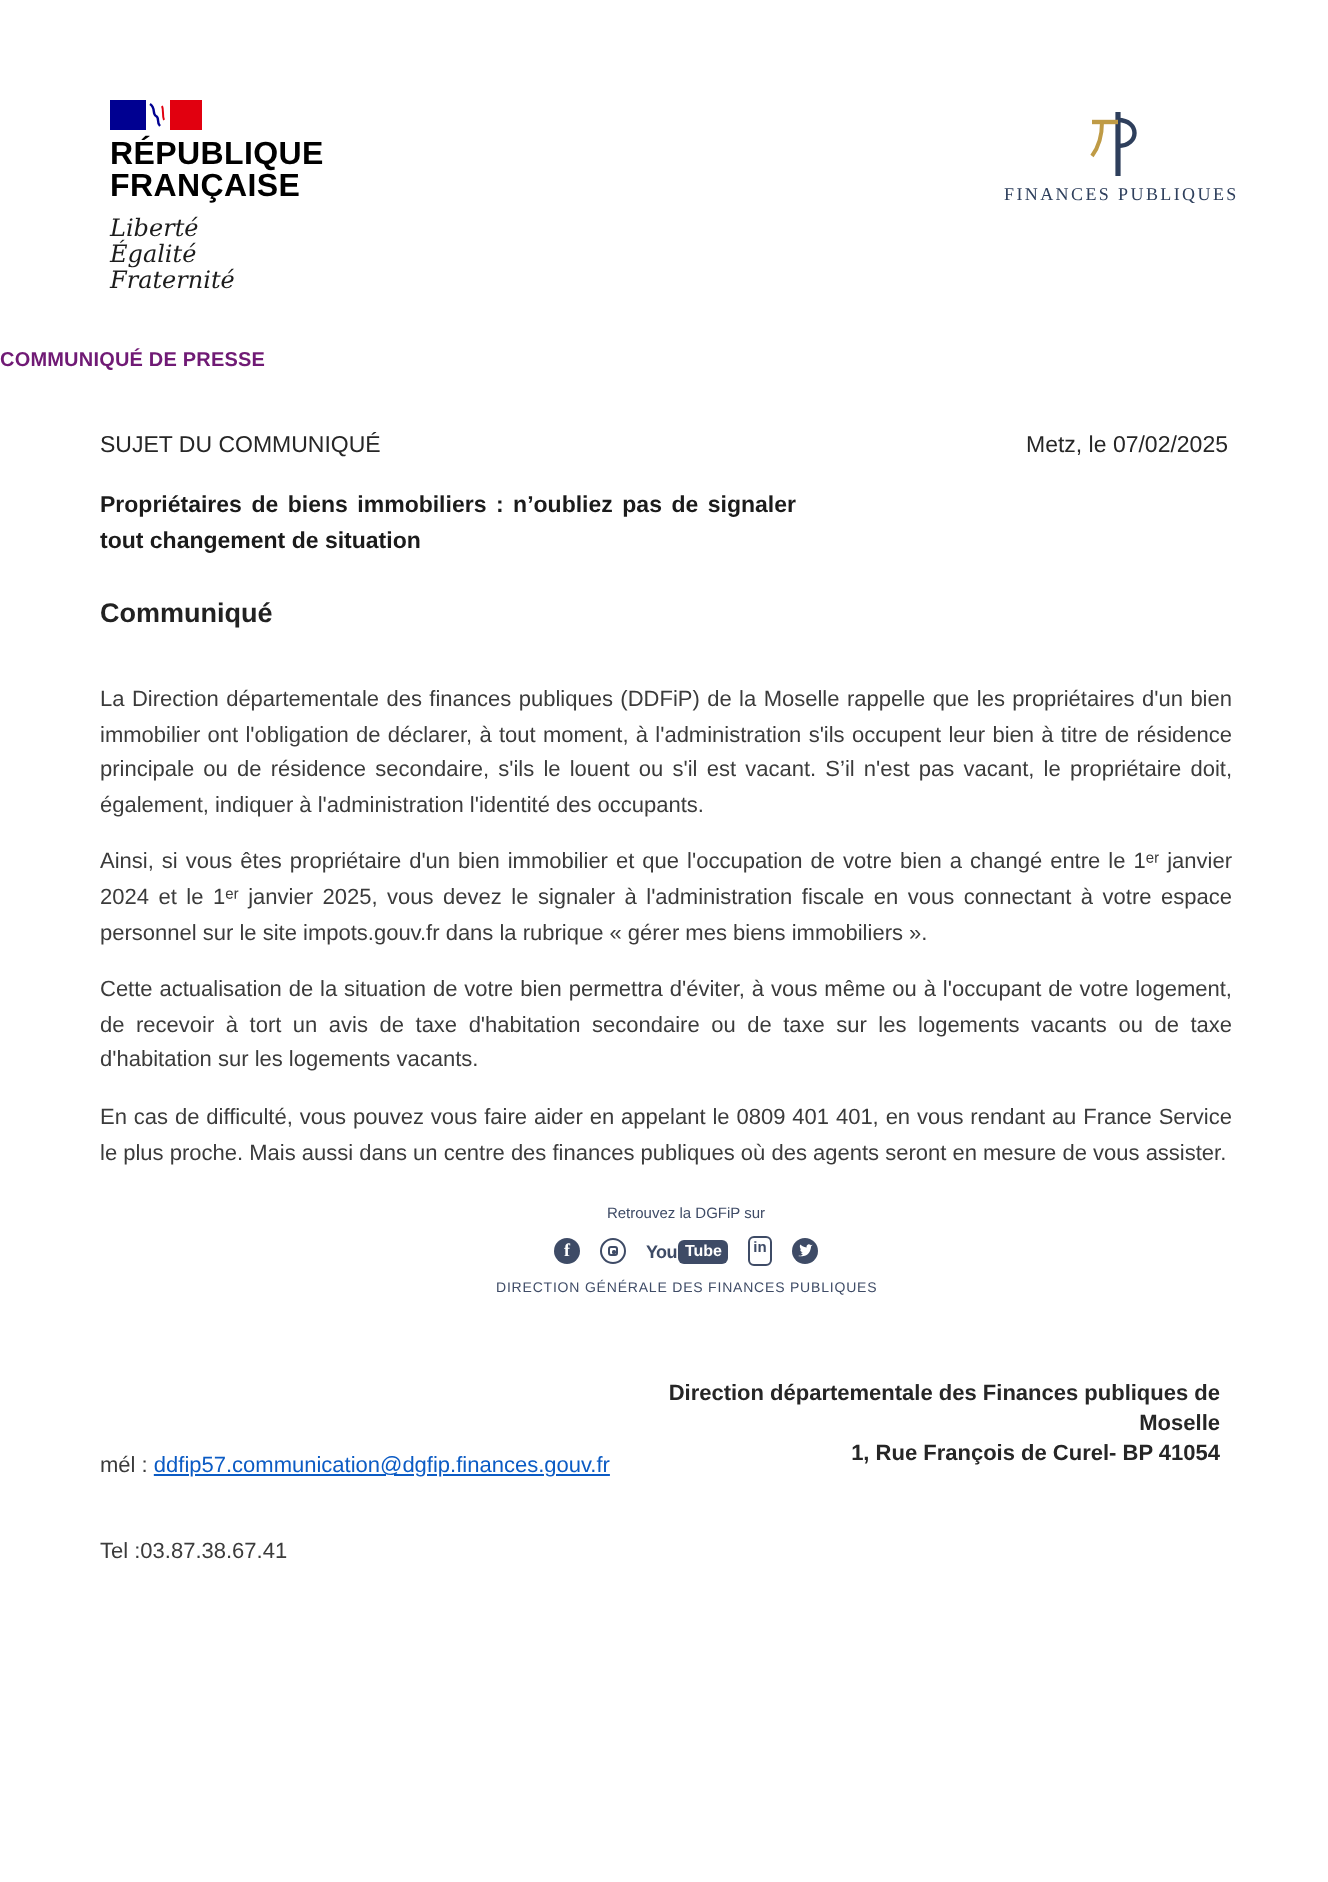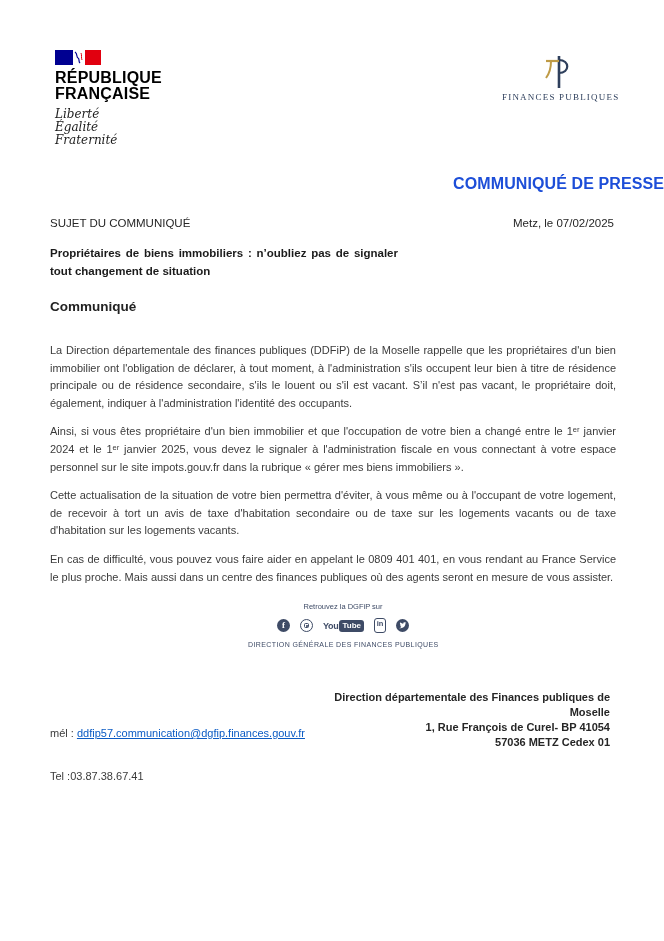--- a/index.html
+++ b/index.html
@@ -27,21 +27,21 @@
   .flag .w svg{position:absolute;left:0;top:0;}
   .flag .r{width:16px;background:var(--flag-red);}
   .rf-title{font-weight:bold;font-size:16px;line-height:15.5px;color:#000;letter-spacing:.2px;}
   .motto{margin-top:7px;font-family:"DejaVu Serif", serif;font-style:italic;font-size:12px;line-height:13px;color:#1c1c1c;}
 
   .fp-logo{position:absolute;right:52px;top:52px;width:110px;text-align:left;}
   .fp-monogram{display:block;margin:0 auto 2px auto;}
   .fp-label{font-family:"Liberation Serif", serif;font-size:9px;letter-spacing:1.2px;color:var(--fp-navy);white-space:nowrap;}
 
   
-  .press-title{position:absolute;left:0;right:0;top:175px;text-align:right;font-weight:bold;font-size:16px;color:#1d4ed8;letter-spacing:.1px;}
+  .press-title{position:absolute;left:0;right:0;top:175px;text-align:left;font-weight:bold;font-size:10px;color:#701a75;letter-spacing:.1px;}
   .meta-row{position:absolute;left:50px;right:50px;top:217px;display:flex;justify-content:space-between;font-size:11.5px;color:#262626;}
   .subject{position:absolute;left:50px;top:244px;width:348px;font-weight:bold;font-size:11.5px;line-height:18px;text-align:justify;color:#1b1b1b;}
 
   
   .section-heading{position:absolute;left:50px;top:299px;font-weight:bold;font-size:13.5px;color:#222;}
   .body-copy{position:absolute;left:50px;top:342px;width:566px;font-size:11px;line-height:17.6px;text-align:justify;}
   .body-copy p{margin:0 0 11px 0;}
 
   
   .social{position:absolute;left:248px;top:602px;width:190px;text-align:center;color:var(--navy);}
@@ -146,16 +146,15 @@
     <div class="row">
       <span>mél : </span><a class="email-link">ddfip57.communication@dgfip.finances.gouv.fr</a>
     </div>
     <div class="row">Tel :03.87.38.67.41</div>
   </div>
 
   <div class="footer-right">
     <div>Direction départementale des Finances publiques de</div>
     <div>Moselle</div>
     <div>1, Rue François de Curel- BP 41054</div>
-    <div>57036 METZ  Cedex 01</div>
   </div>
 
 </div>
 
 </body></html>

